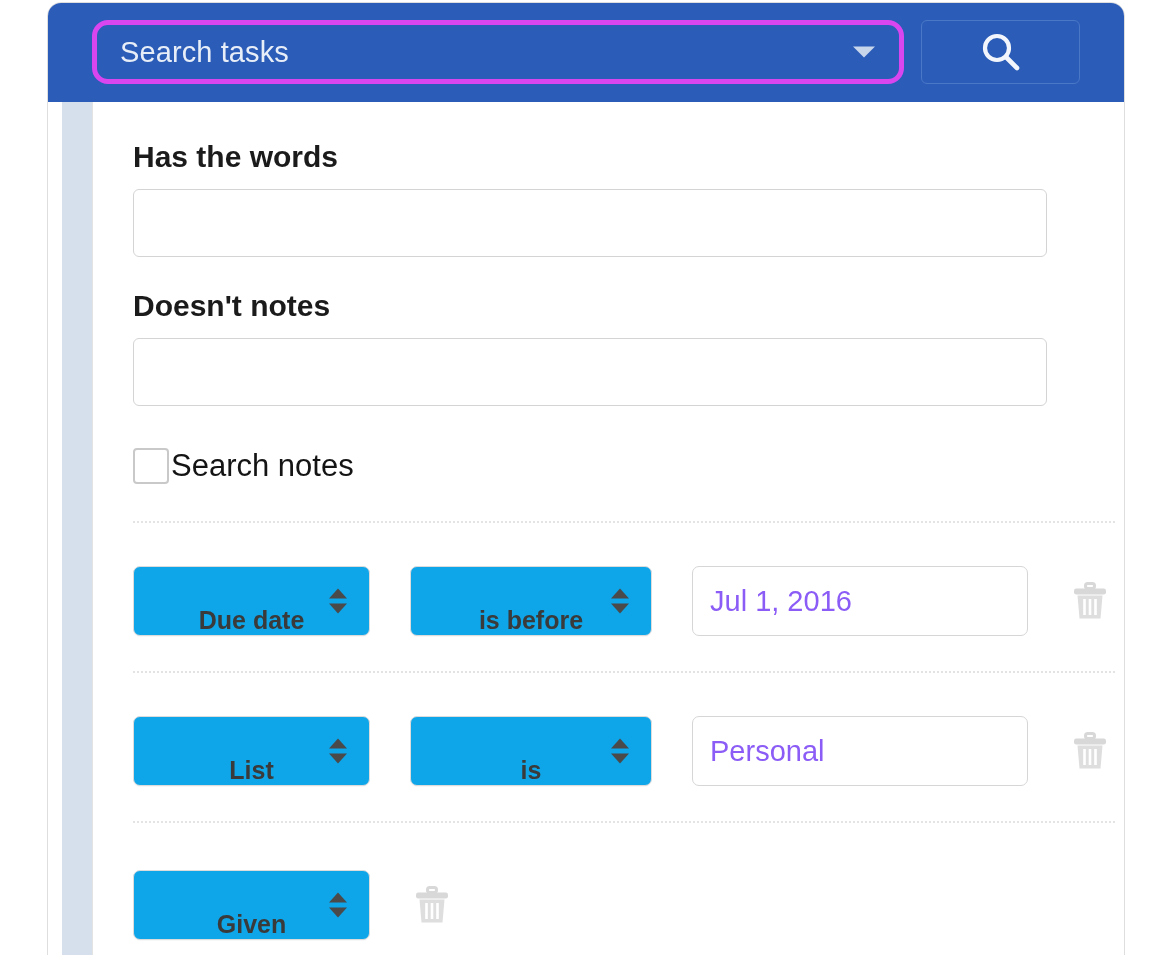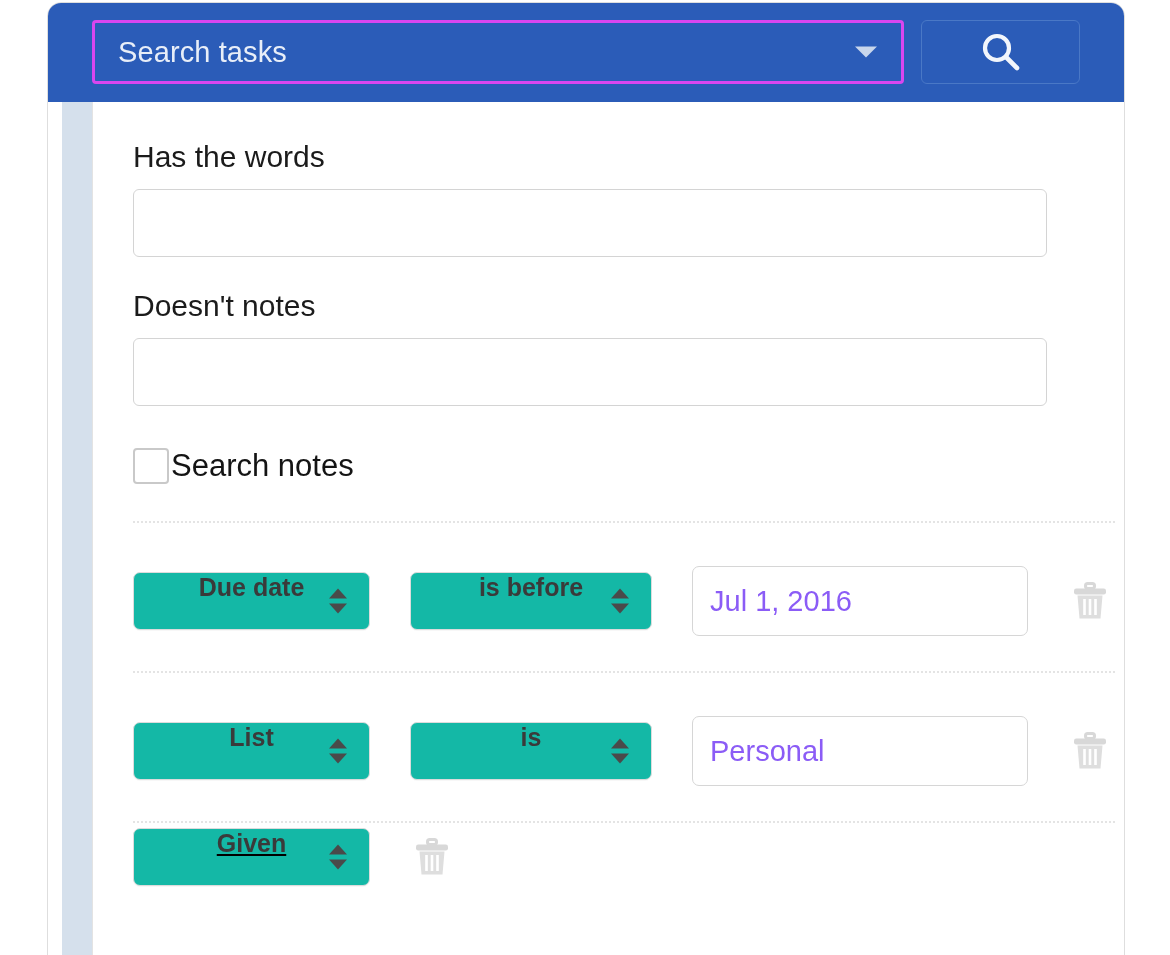--- a/index.html
+++ b/index.html
@@ -37,22 +37,22 @@
     background: #2b5cb8;
     box-sizing: border-box;
   }
 
   #search-field {
     position: absolute;
     left: 44px;
     top: 17px;
     width: 812px;
     height: 64px;
-    border: 3px solid #d946ef;
-    border-radius: 4px;
+    border: 5px solid #d946ef;
+    border-radius: 16px;
     box-sizing: border-box;
     background: #2b5cb8;
     cursor: text;
   }
 
   #search-field-label {
     position: absolute;
     left: 23px;
     top: 50%;
     transform: translateY(-50%);
@@ -115,20 +115,21 @@
   }
 
   .field-group { position: absolute; left: 40px; width: 914px; }
 
   .field-label {
     font-size: 30px;
     color: #1b1b1b;
     line-height: 1;
     margin-bottom: 17px;
     white-space: nowrap;
+    font-weight: bold;
   }
 
   .text-input {
     display: block;
     width: 914px;
     height: 68px;
     border: 1px solid #d4d4d4;
     border-radius: 6px;
     box-sizing: border-box;
     background: #ffffff;
@@ -179,27 +180,27 @@
     position: absolute;
     left: 40px;
     width: 982px;
     height: 70px;
     display: flex;
     align-items: center;
   }
 
   .select-box {
     position: relative;
-    height: 58px;
+    height: 70px;
     border: 1px solid #dcdcdc;
     border-radius: 7px;
-    background: #14b8a6;
-    box-sizing: border-box;
-    display: flex;
-    align-items: flex-start;
+    background: #0ea5e9;
+    box-sizing: border-box;
+    display: flex;
+    align-items: flex-end;
     justify-content: center;
     cursor: pointer;
     box-shadow: 0 1px 0 rgba(0,0,0,0.03);
   }
   .select-box.attr { width: 237px; }
   .select-box.op   { width: 242px; margin-left: 40px; }
 
   .select-label {
     font-size: 25px;
     font-weight: bold;
@@ -350,21 +351,21 @@
           <rect x="12.5" y="1.5" width="9" height="5" rx="2.2" fill="none" stroke="#d8d8d8" stroke-width="3"></rect>
           <rect x="1" y="6.5" width="32" height="6" rx="2.2" fill="#d8d8d8"></rect>
           <path d="M4.5 13.5 L29.5 13.5 L27.5 36.5 L6.5 36.5 Z" fill="#dedede"></path>
           <line x1="11.5" y1="17" x2="11.5" y2="33" stroke="#ffffff" stroke-width="2.6"></line>
           <line x1="17" y1="17" x2="17" y2="33" stroke="#ffffff" stroke-width="2.6"></line>
           <line x1="22.5" y1="17" x2="22.5" y2="33" stroke="#ffffff" stroke-width="2.6"></line>
         </svg>
       </button>
     </div>
 
-    <div class="filter-row" style="top:720px;text-decoration:underline;">
+    <div class="filter-row" style="top:768px;">
       <div class="select-box attr">
         <span class="select-label">Given</span>
         <span class="spinner">
           <span class="up"></span>
             <span class="down"></span>
         </span>
       </div>
       <button class="delete-filter">
         <svg width="34" height="38" viewBox="0 0 34 38">
           <rect x="12.5" y="1.5" width="9" height="5" rx="2.2" fill="none" stroke="#d8d8d8" stroke-width="3"></rect>

